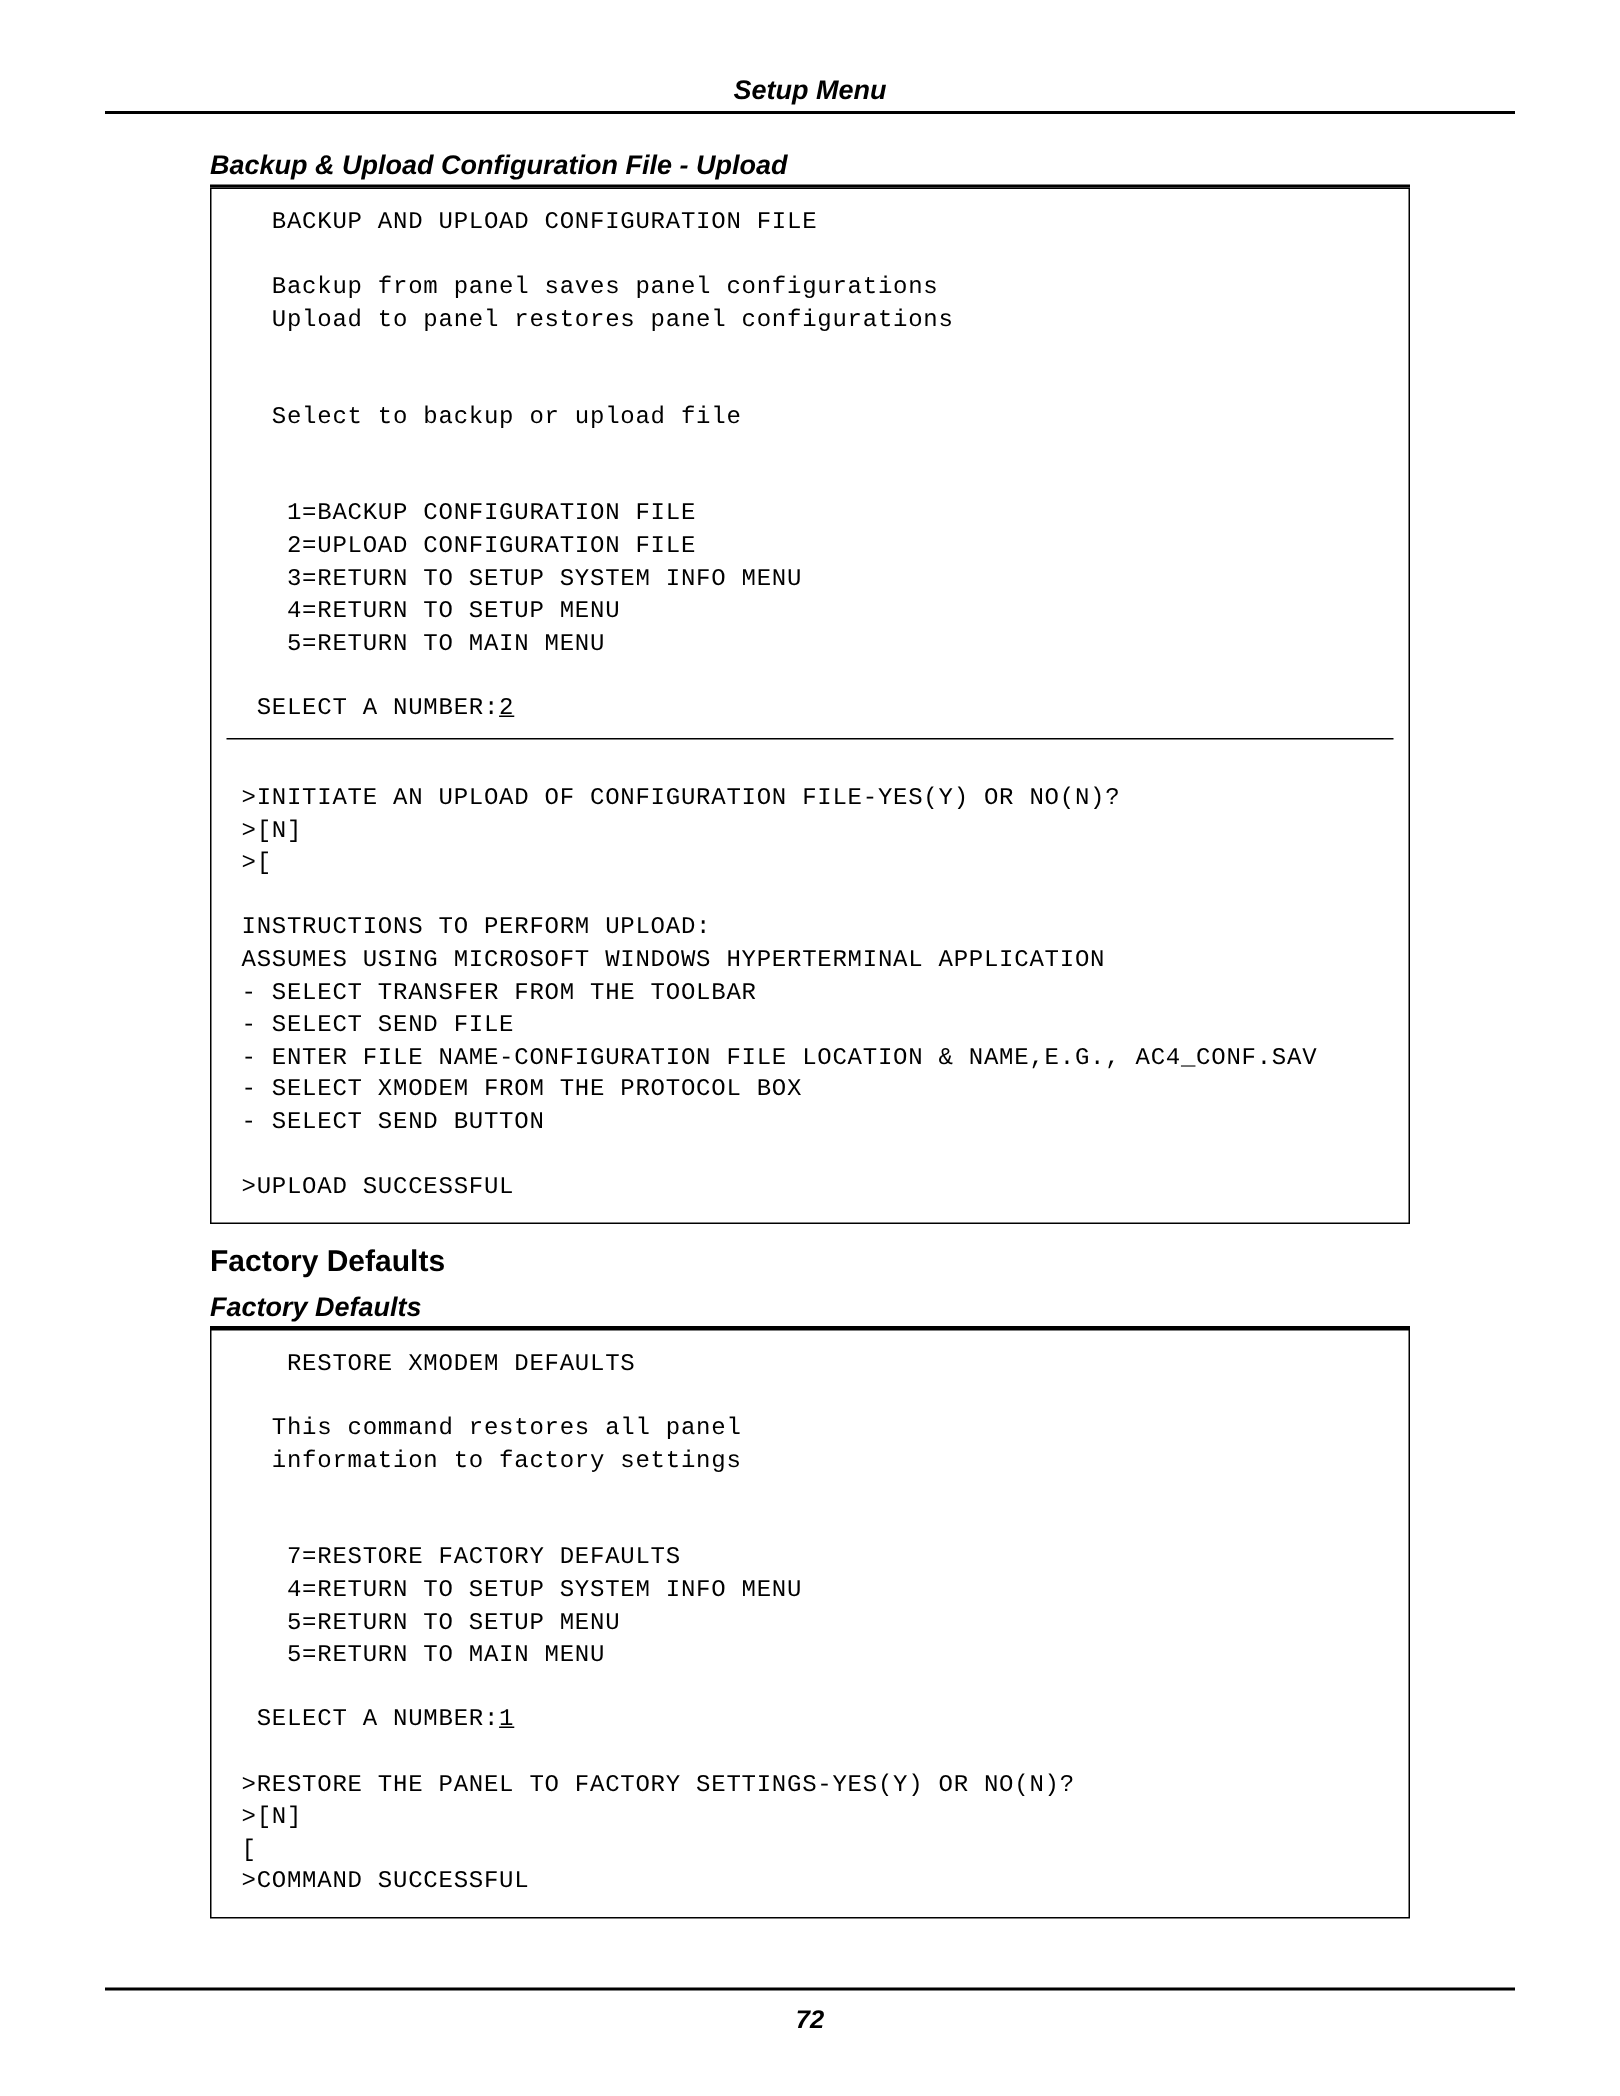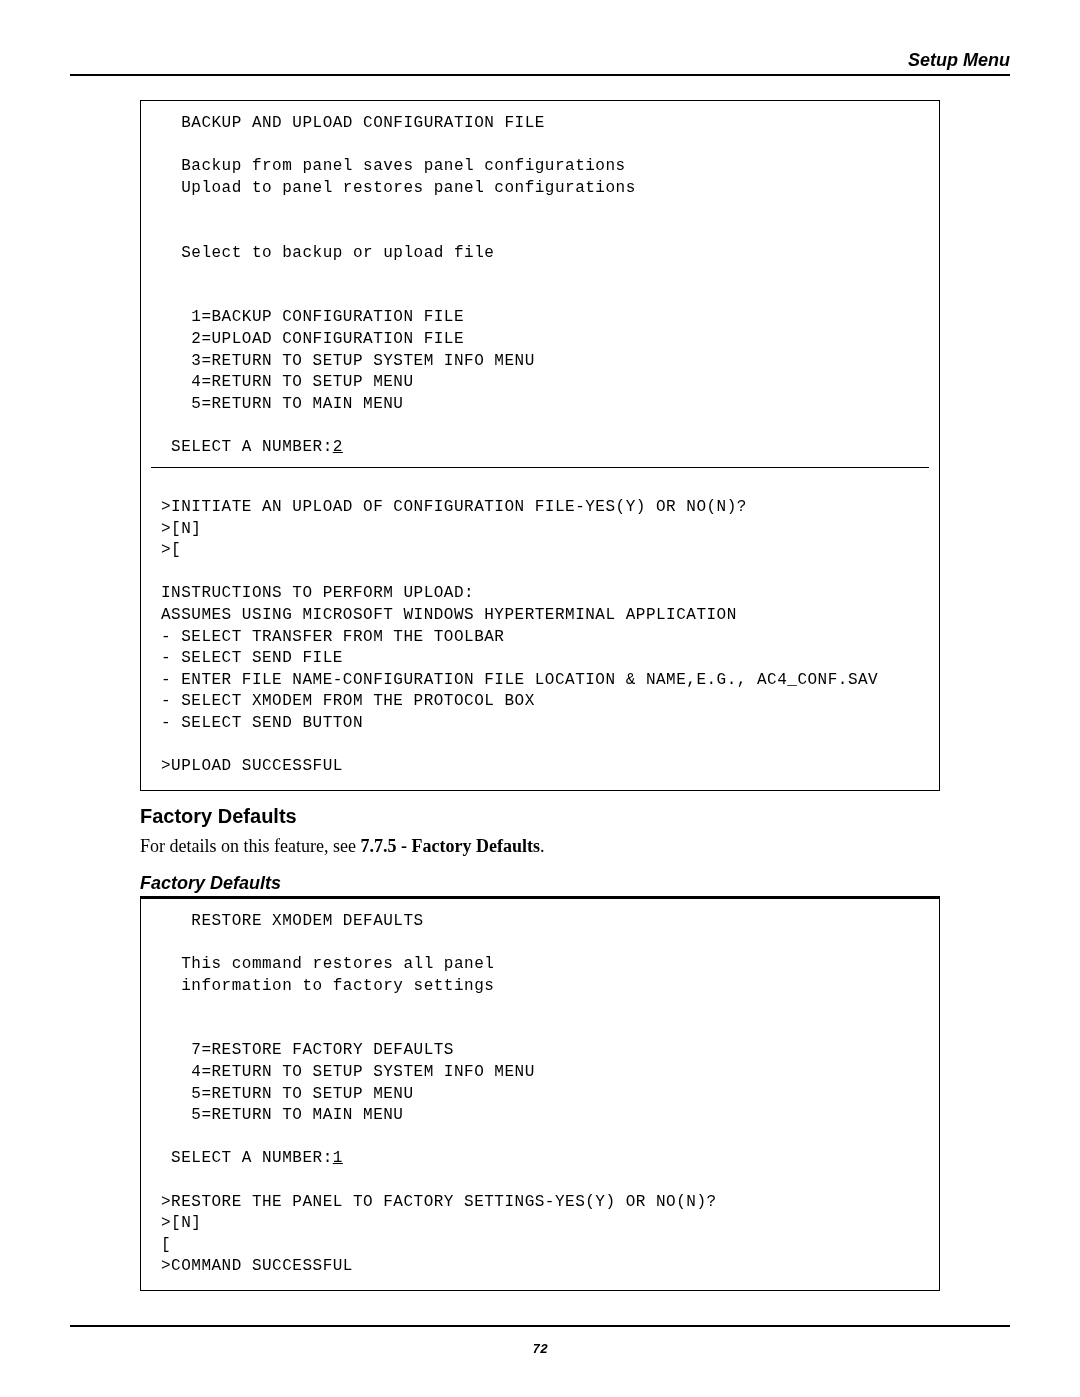--- a/index.html
+++ b/index.html
@@ -10,21 +10,21 @@
     body {
       width: 1080px;
       height: 1397px;
       background: #fff;
       font-family: Georgia, 'Times New Roman', serif;
       padding: 50px 70px 30px 70px;
       position: relative;
     }
     .header-area {
       display: flex;
-      justify-content: flex-end;
+      justify-content: center;
       border-bottom: 2px solid #000;
       padding-bottom: 3px;
       margin-bottom: 24px;
     }
     .header-text {
       font-weight: bold;
       font-style: italic;
       font-size: 18px;
       font-family: Arial, Helvetica, sans-serif;
     }
@@ -69,22 +69,22 @@
       font-weight: bold;
     }
     .page-number {
       position: absolute;
       bottom: 40px;
       left: 0;
       right: 0;
       text-align: center;
       font-weight: bold;
       font-style: italic;
-      font-size: 13px;
-      font-family: Liberation Mono, monospace;
+      font-size: 17px;
+      font-family: Liberation Sans, sans-serif;
     }
     .footer-rule {
       position: absolute;
       bottom: 70px;
       left: 70px;
       right: 70px;
       border-top: 2px solid #000;
     }
     .underline {
       text-decoration: underline;
@@ -92,20 +92,21 @@
   </style>
 </head>
 <body>
 
 <div class="header-area">
   <div class="header-text">Setup Menu</div>
 </div>
 
 <div class="content">
 
+  <div class="subsection-title">Backup &amp; Upload Configuration File - Upload</div>
   <div class="terminal-box"><span>  BACKUP AND UPLOAD CONFIGURATION FILE</span>
 
 <span>  Backup from panel saves panel configurations</span>
 <span>  Upload to panel restores panel configurations</span>
 
 
 <span>  Select to backup or upload file</span>
 
 
 <span>   1=BACKUP CONFIGURATION FILE</span>
@@ -123,21 +124,20 @@
 <span>ASSUMES USING MICROSOFT WINDOWS HYPERTERMINAL APPLICATION</span>
 <span>- SELECT TRANSFER FROM THE TOOLBAR</span>
 <span>- SELECT SEND FILE</span>
 <span>- ENTER FILE NAME-CONFIGURATION FILE LOCATION &amp; NAME,E.G., AC4_CONF.SAV</span>
 <span>- SELECT XMODEM FROM THE PROTOCOL BOX</span>
 <span>- SELECT SEND BUTTON</span>
 
 <span>&gt;UPLOAD SUCCESSFUL</span></div>
 
   <div class="section-title">Factory Defaults</div>
-  <div class="body-text"><span>For details on this feature, see </span><span class="ref">7.7.5 - Factory Defaults</span><span>.</span></div>
 
   <div class="subsection-title">Factory Defaults</div>
   <div class="terminal-box"><span>   RESTORE XMODEM DEFAULTS</span>
 
 <span>  This command restores all panel</span>
 <span>  information to factory settings</span>
 
 
 <span>   7=RESTORE FACTORY DEFAULTS</span>
 <span>   4=RETURN TO SETUP SYSTEM INFO MENU</span>

